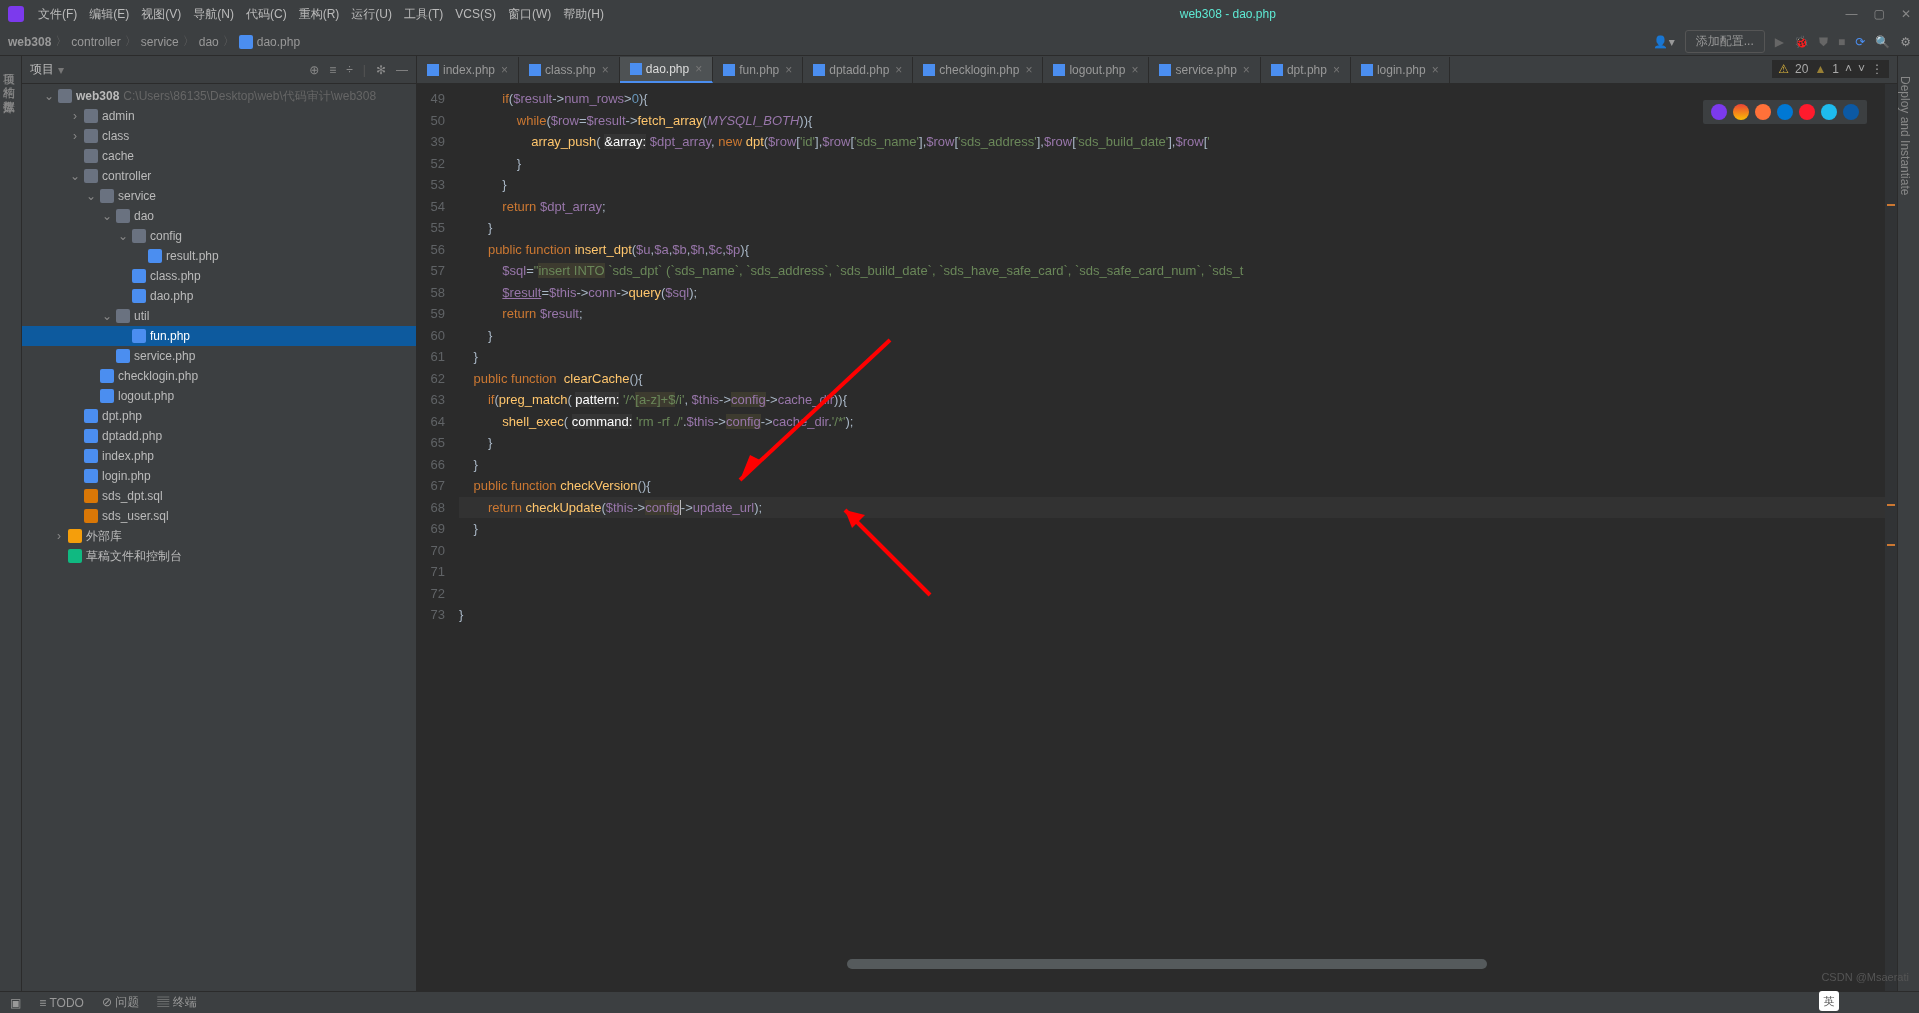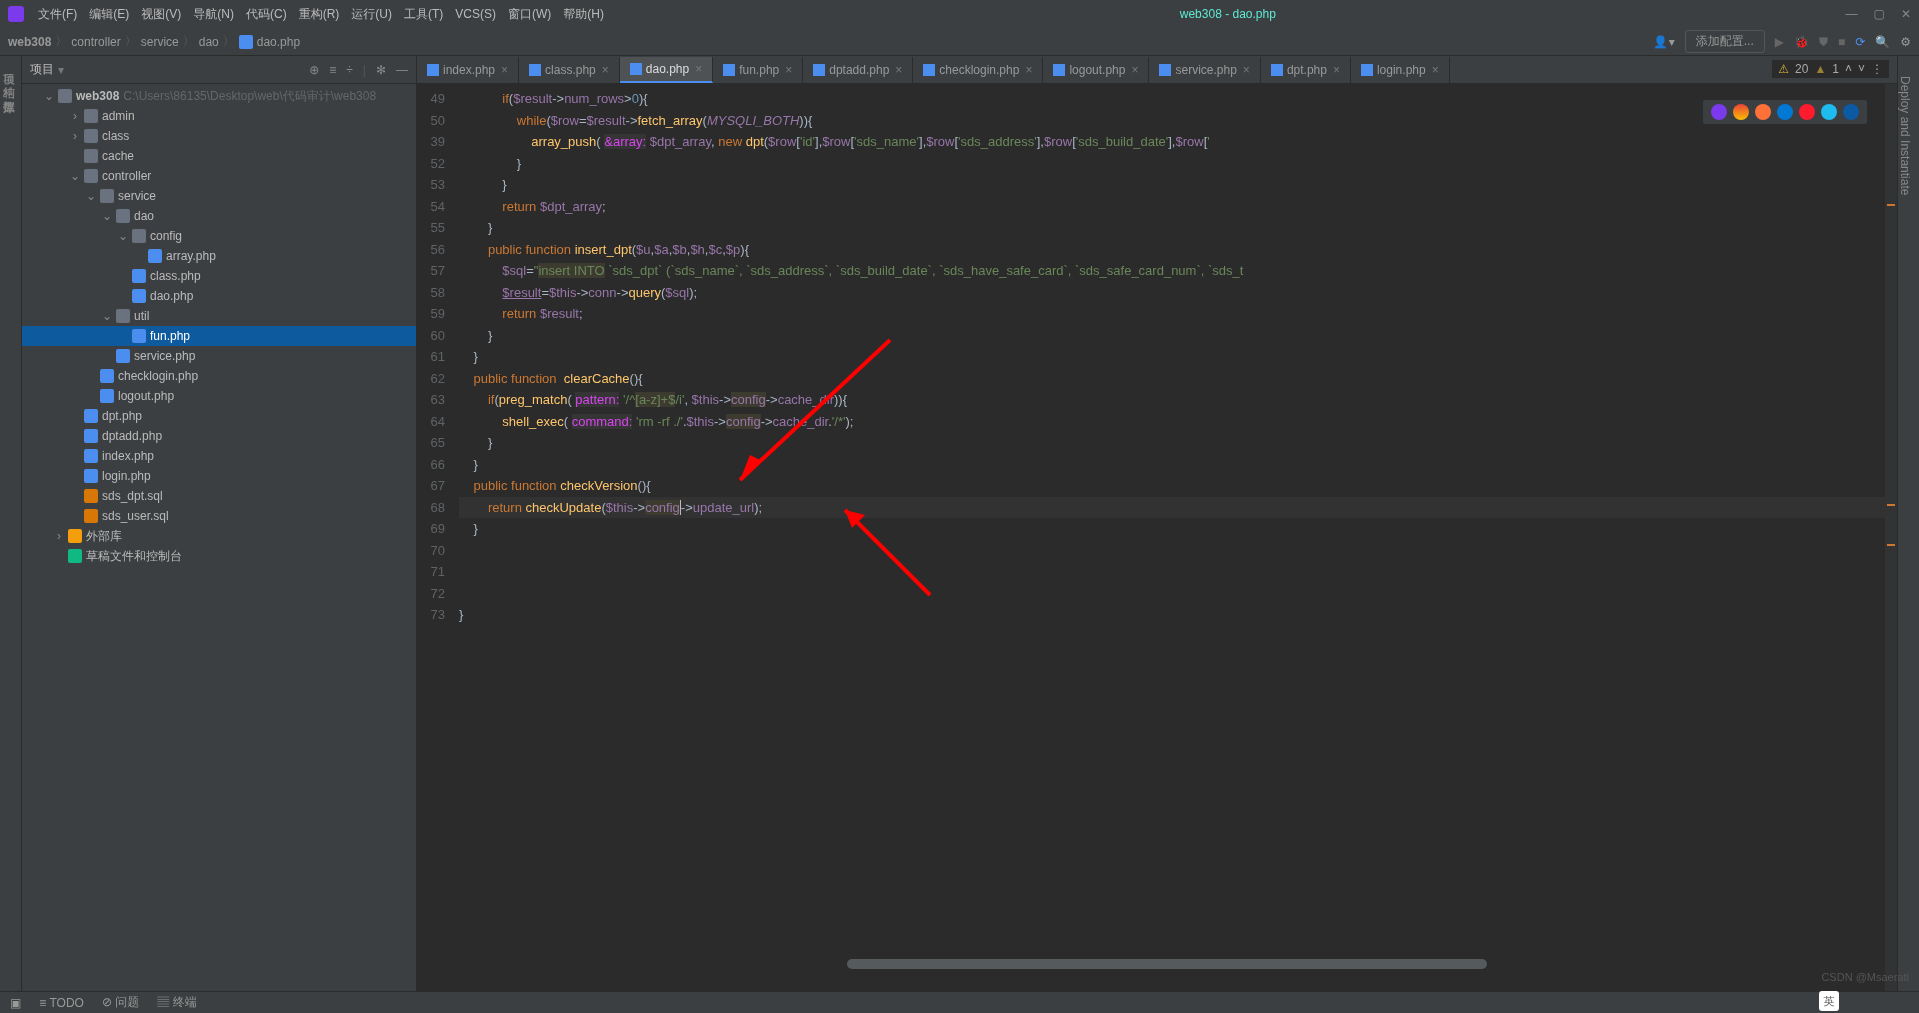--- a/index.html
+++ b/index.html
@@ -38,21 +38,21 @@
 .tab.active{background:#4e5254;color:#ddd;border-bottom:2px solid #4b8ef0;}
 .tab .ficon{width:12px;height:12px;}
 .tab .close{color:#777;margin-left:2px;}
 .editor-body{flex:1;display:flex;font-family:Consolas,monospace;font-size:13px;position:relative;overflow:hidden;}
 .gutter{width:34px;text-align:right;color:#606366;padding:4px 6px 0 0;line-height:21.5px;user-select:none;}
 .code{flex:1;padding:4px 0 0 8px;line-height:21.5px;white-space:pre;color:#a9b7c6;position:relative;}
 .code .kw{color:#cc7832;}
 .code .fn{color:#ffc66d;}
 .code .var{color:#9876aa;}
 .code .str{color:#6a8759;}
-.code .hint{color:#d946ef;background:#353535;}
+.code .hint{color:#ffffff;background:#353535;}
 .code .num{color:#6897bb;}
 .code .field{color:#9876aa;}
 .code .hl{background:#3d3b2f;margin-top:28px;}
 .code .cur-line{background:#323232;display:inline-block;width:100%;}
 .cursor{border-left:1px solid #bbb;animation:blink 1s infinite;}
 @keyframes blink{50%{opacity:0;}}
 .inspections{position:absolute;top:4px;right:8px;display:flex;align-items:center;gap:6px;color:#aaa;background:#2b2b2b;padding:2px 6px;}
 .insp-warn{color:#e2b93d;}
 .browser-icons{position:absolute;top:44px;right:30px;display:flex;gap:6px;background:#3c3f41;padding:4px 8px;border-radius:2px;}
 .bicon{width:16px;height:16px;border-radius:50%;}
@@ -179,21 +179,21 @@
           <span>dao</span>
         </div>
         <div class="tree-item" style="padding-left: 96px;">
           <span class="chevron">⌄</span>
           <span class="ficon fi-folder"></span>
           <span>config</span>
         </div>
         <div class="tree-item" style="padding-left: 112px;">
           <span class="chevron"> </span>
           <span class="ficon fi-php"></span>
-          <span>array.php</span>
+          <span>result.php</span>
         </div>
         <div class="tree-item" style="padding-left: 96px;">
           <span class="chevron"> </span>
           <span class="ficon fi-php"></span>
           <span>class.php</span>
         </div>
         <div class="tree-item" style="padding-left: 96px;">
           <span class="chevron"> </span>
           <span class="ficon fi-php"></span>
           <span>dao.php</span>

